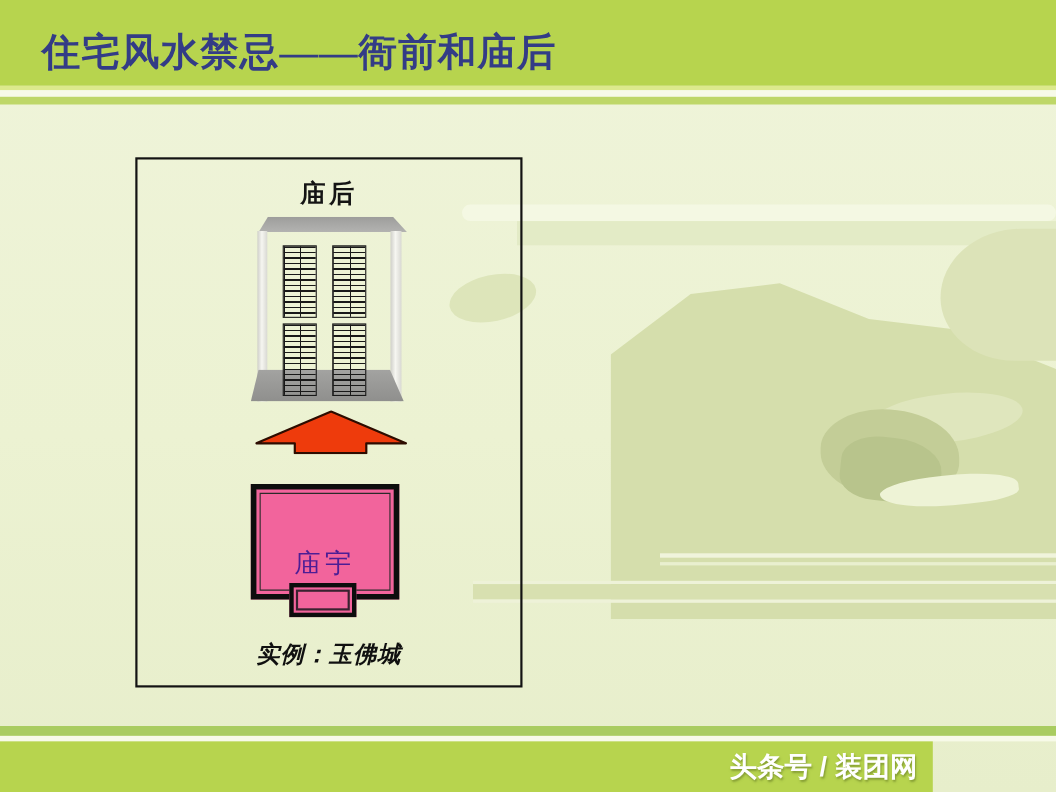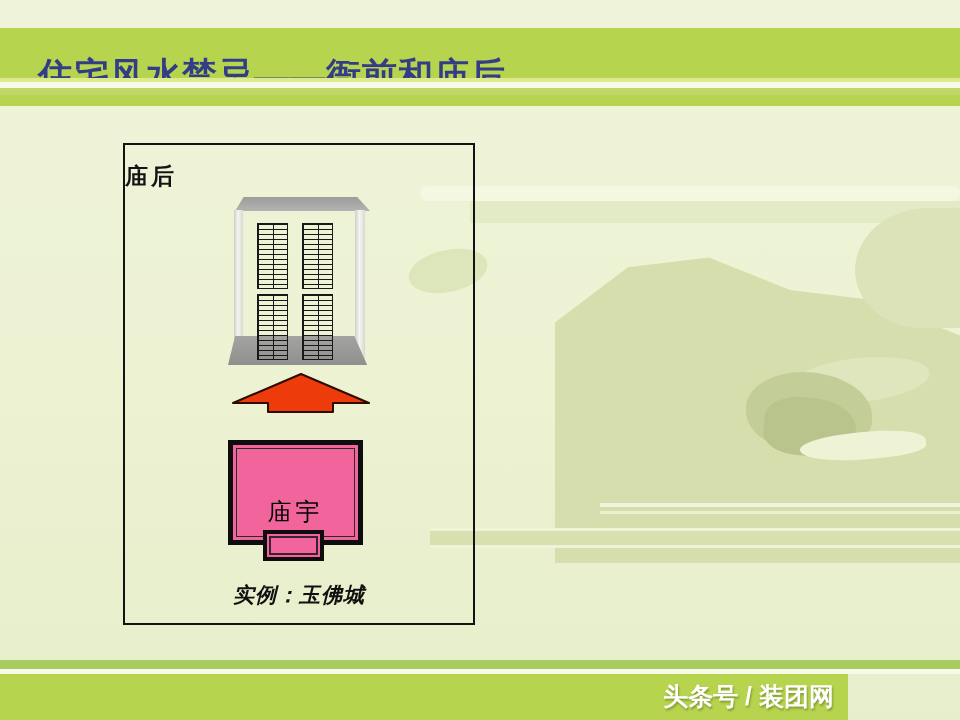--- a/index.html
+++ b/index.html
@@ -2,21 +2,21 @@
 <html><head>
 <meta charset="utf-8">
 <style>
   html,body{margin:0;padding:0;background:#888;}
   .slide{
     position:relative;width:960px;height:720px;overflow:hidden;
     font-family:"Liberation Serif","DejaVu Serif",serif;
     background:linear-gradient(to bottom,#eff4da 0%,#ecf2d2 55%,#e7eecb 100%);
   }
   
-  .top-bar{position:absolute;left:0;top:0;width:960px;height:78px;background:#b7d44e;margin-top:28px;}
+  .top-bar{position:absolute;left:0;top:0;width:960px;height:78px;background:#b7d44e;}
   .top-line-a{position:absolute;left:0;top:78px;width:960px;height:4px;background:#dce98c;}
   .top-line-b{position:absolute;left:0;top:82px;width:960px;height:6px;background:#f7fae8;}
   .top-line-c{position:absolute;left:0;top:88px;width:960px;height:7px;background:#bed768;}
   .slide-title{
     position:absolute;left:38px;top:24px;font-size:35px;font-weight:bold;
     color:#333c86;letter-spacing:1px;white-space:nowrap;
   }
   .bottom-strip{position:absolute;left:0;top:660px;width:960px;height:9px;background:#a9cc60;}
   .bottom-line{position:absolute;left:0;top:669px;width:960px;height:5px;background:#f7fae8;}
   .footer-bar{position:absolute;left:0;top:674px;width:848px;height:46px;background:#b7d44e;}
@@ -41,21 +41,21 @@
   .wave-white{left:800px;top:432px;width:126px;height:28px;background:#eef3d6;border-radius:40% 60% 30% 70%;transform:rotate(-7deg);}
   .hline-1{left:600px;top:503px;width:360px;height:4px;background:#f0f4dc;}
   .hline-2{left:600px;top:511px;width:360px;height:3px;background:#e9efcf;}
   .hband-a{left:430px;top:528px;width:530px;height:3px;background:#eef2d8;}
   .hband-b{left:430px;top:531px;width:530px;height:14px;background:#d8e0b0;}
   .hband-c{left:430px;top:545px;width:530px;height:3px;background:#eef2d8;}
   
   .panel{position:absolute;top:143px;width:352px;height:482px;border:2px solid #131313;z-index:2;box-sizing:border-box;}
   .panel-left{left:123px;}
   .panel-right{left:508px;}
-  .panel-label{position:absolute;left:0;top:16px;width:100%;
+  .panel-label{position:absolute;left:0;top:16px;width:100%;text-align:center;
     font-size:23px;font-weight:bold;color:#141414;letter-spacing:3px;}
   .caption{position:absolute;left:0;top:436px;width:100%;text-align:center;
     font-size:21px;font-weight:bold;font-style:italic;color:#101010;letter-spacing:1px;}
   
   .case{position:absolute;}
   .case-top{position:absolute;left:0;top:0;width:100%;
     background:linear-gradient(to bottom,#9d9d9b,#b3b3b1);}
   .pillar{position:absolute;background:linear-gradient(to right,#cfcfc9,#f6f6f1 45%,#d8d8d2);}
   .case-base{position:absolute;left:0;width:100%;
     background:linear-gradient(to bottom,#a3a3a1,#8f8f8d);}
@@ -66,21 +66,21 @@
       repeating-linear-gradient(to right,#181818 0 1px,transparent 1px 15px);
   }
   
   .arrow{position:absolute;width:138px;height:40px;}
   
   .bldg{position:absolute;border:5px solid #0d0d0d;box-sizing:border-box;
     display:flex;align-items:center;justify-content:center;}
   .bldg-temple{background:#f2649c;box-shadow:inset 0 0 0 3px #f2649c,inset 0 0 0 4px #2a2a2a;}
   .bldg-yamen{background:#1cc191;box-shadow:inset 0 0 0 3px #1cc191,inset 0 0 0 4px #2a2a2a;}
   .bldg-label{font-size:24px;letter-spacing:4px;font-weight:normal;}
-  .label-temple{color:#000000;margin-top:39px;}
+  .label-temple{color:#4c1d95;margin-top:39px;}
   .label-yamen{color:#2e4f47;}
   .annex{position:absolute;border:4px solid #0d0d0d;box-sizing:border-box;z-index:3;}
   .annex-inner{position:absolute;left:2px;top:2px;right:2px;bottom:2px;border:2px solid #262626;}
   .annex-temple{background:#f2649c;}
   .annex-temple .annex-inner{border-color:#3a2230;}
   .annex-yamen{background:#1cc191;}
 </style>
 </head>
 <body>
 

